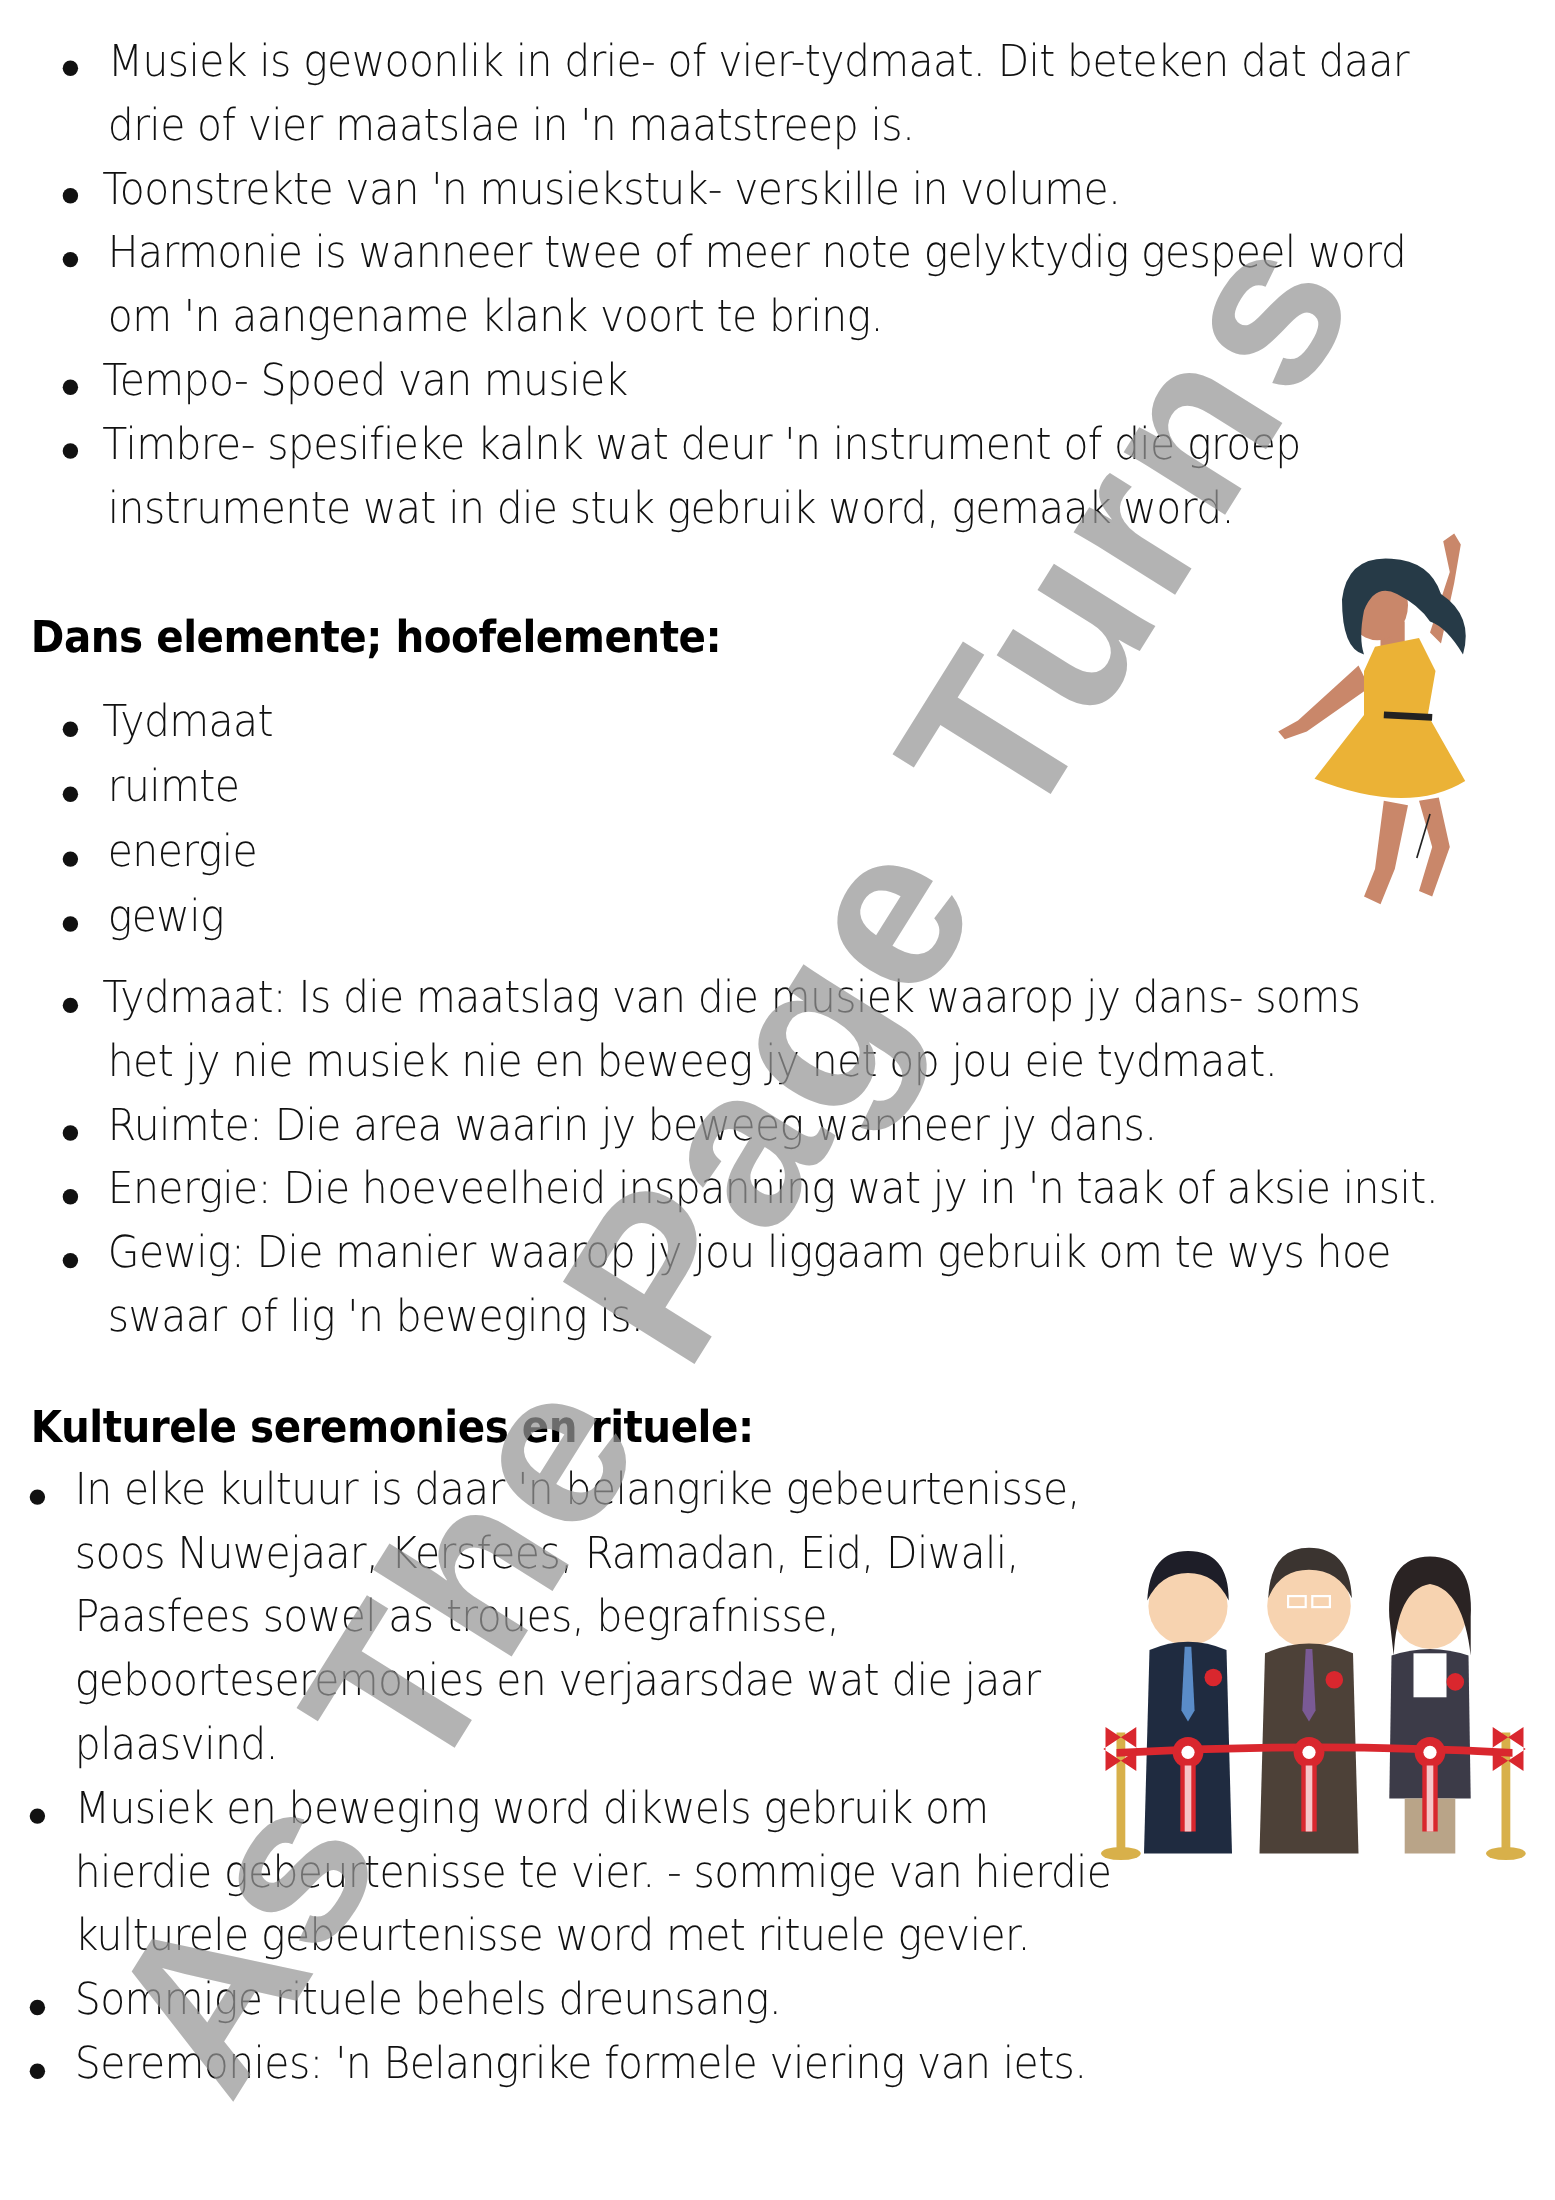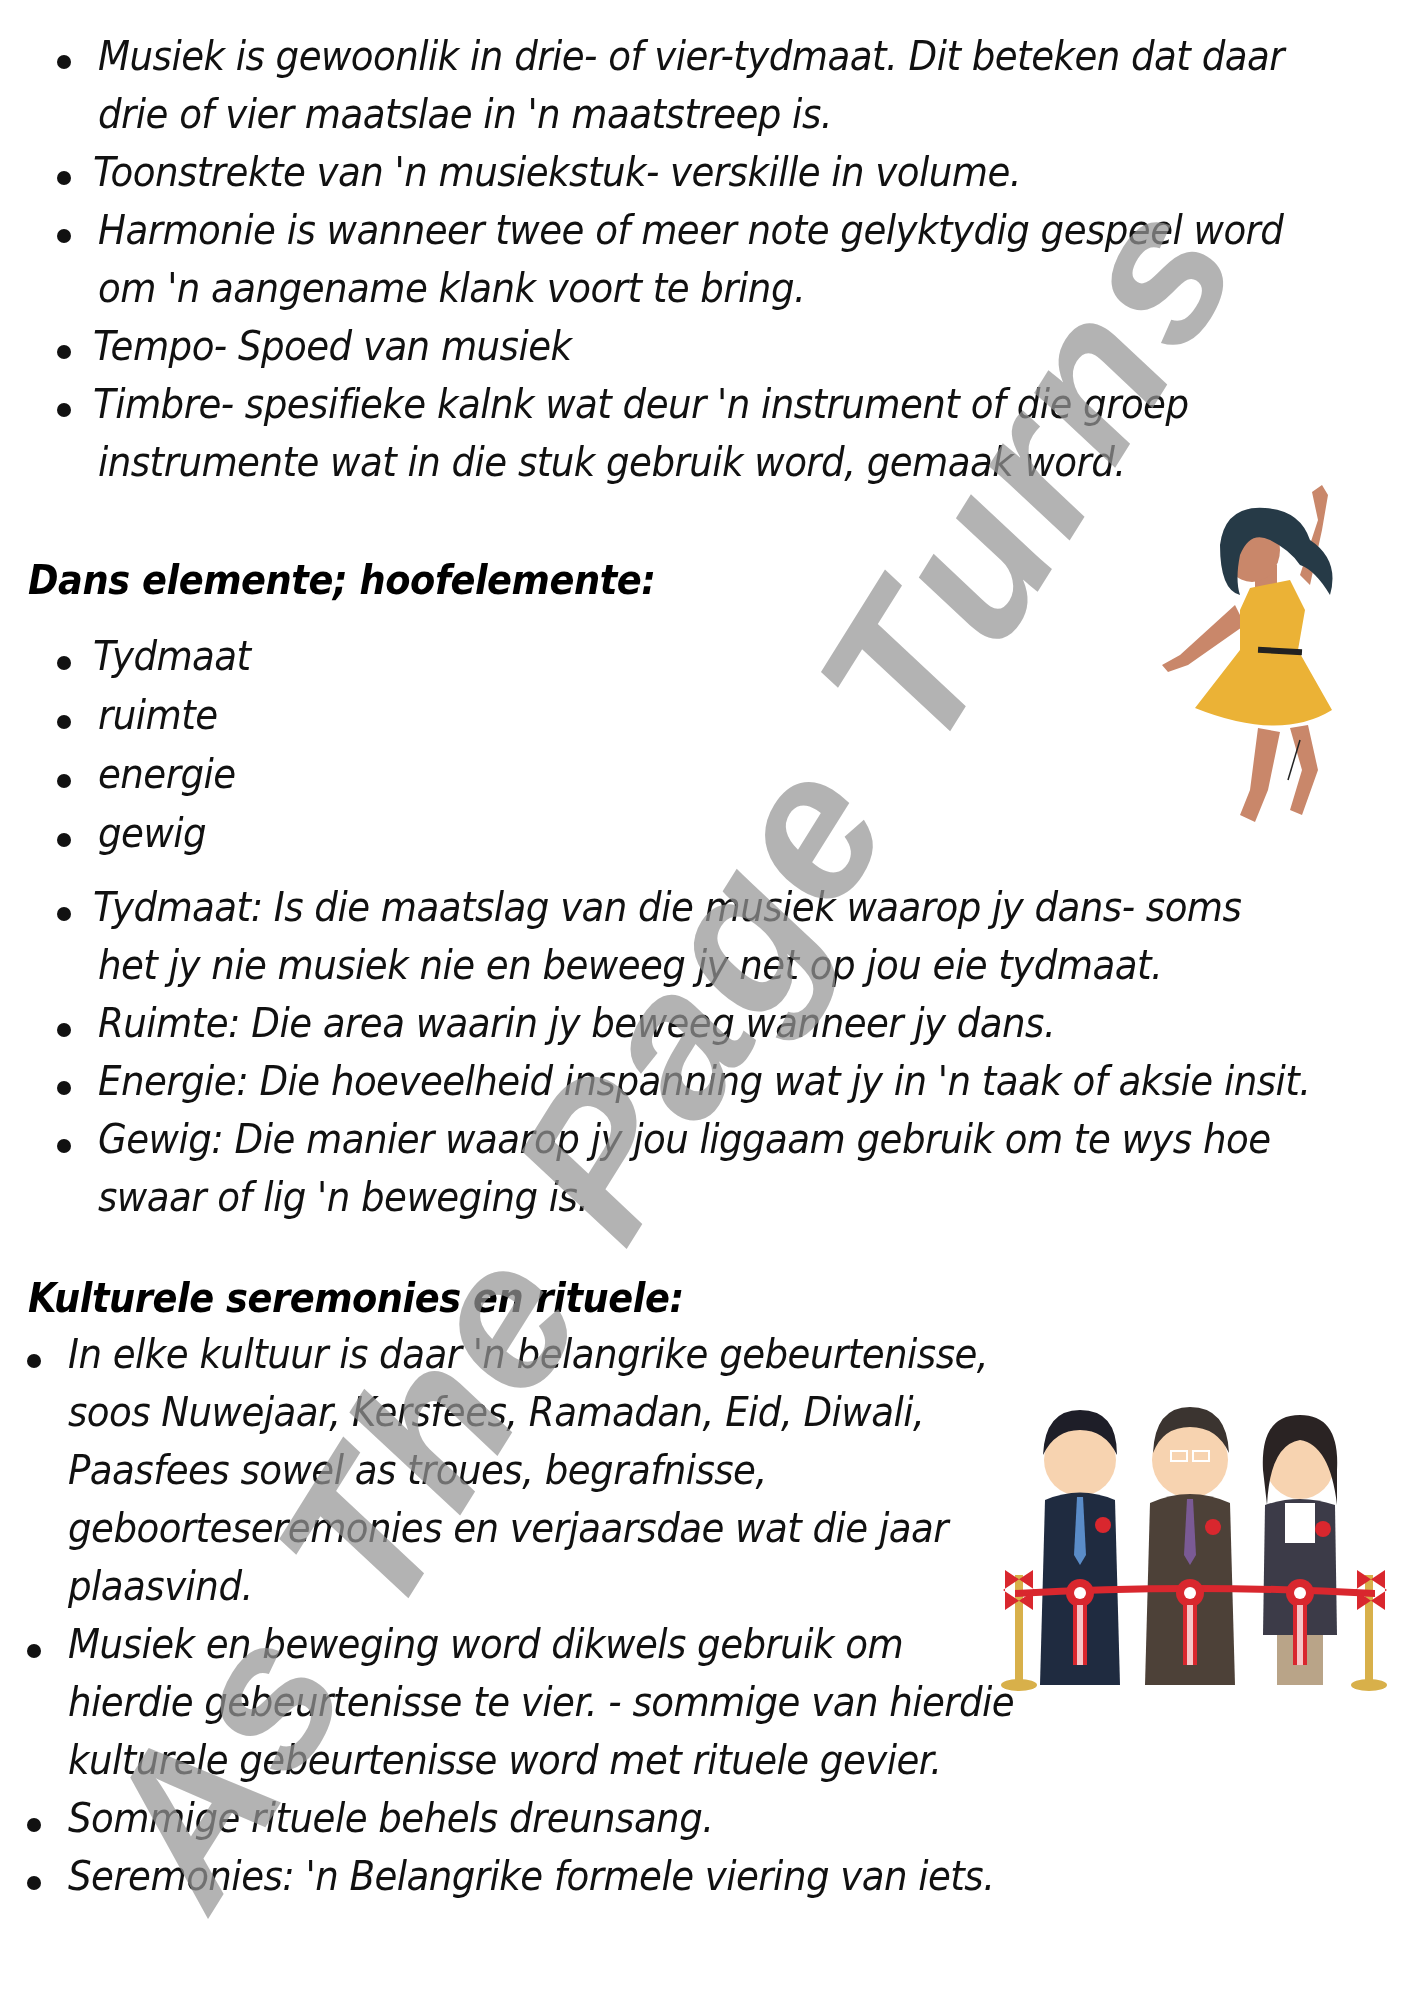--- a/index.html
+++ b/index.html
@@ -1,18 +1,18 @@
 <!DOCTYPE html>
 <html><head>
 <meta charset="utf-8">
 <style>
   html, body { margin: 0; padding: 0; background: #ffffff; }
   body { width: 1414px; height: 2000px; position: relative; overflow: hidden;
          font-family: "DejaVu Sans", sans-serif; color: #111; }
-  .page { position: absolute; inset: 0; font-style: italic; }
+  .page { position: absolute; inset: 0; }
   .line { position: absolute; font-size: 40px; line-height: 58px; white-space: nowrap;
           font-family: "DejaVu Sans", sans-serif; font-weight: 300; letter-spacing: -0.6px;
           color: #111; transform: scaleX(0.93); transform-origin: left center; }
   .bullet { position: absolute; width: 14px; height: 14px; border-radius: 50%; background: #111; }
   .heading { position: absolute; font-family: "DejaVu Sans", sans-serif; font-weight: bold;
              font-size: 40px; line-height: 50px; white-space: nowrap; color: #000;
              letter-spacing: -0.5px; transform: scaleX(0.92); transform-origin: left center; }
   .watermark { position: absolute; left: 60px; top: 980px; font-family: "Liberation Sans", sans-serif;
                font-weight: bold; font-size: 205px; color: rgba(150,150,150,0.72);
                transform: rotate(-58deg); transform-origin: left center; white-space: nowrap;

